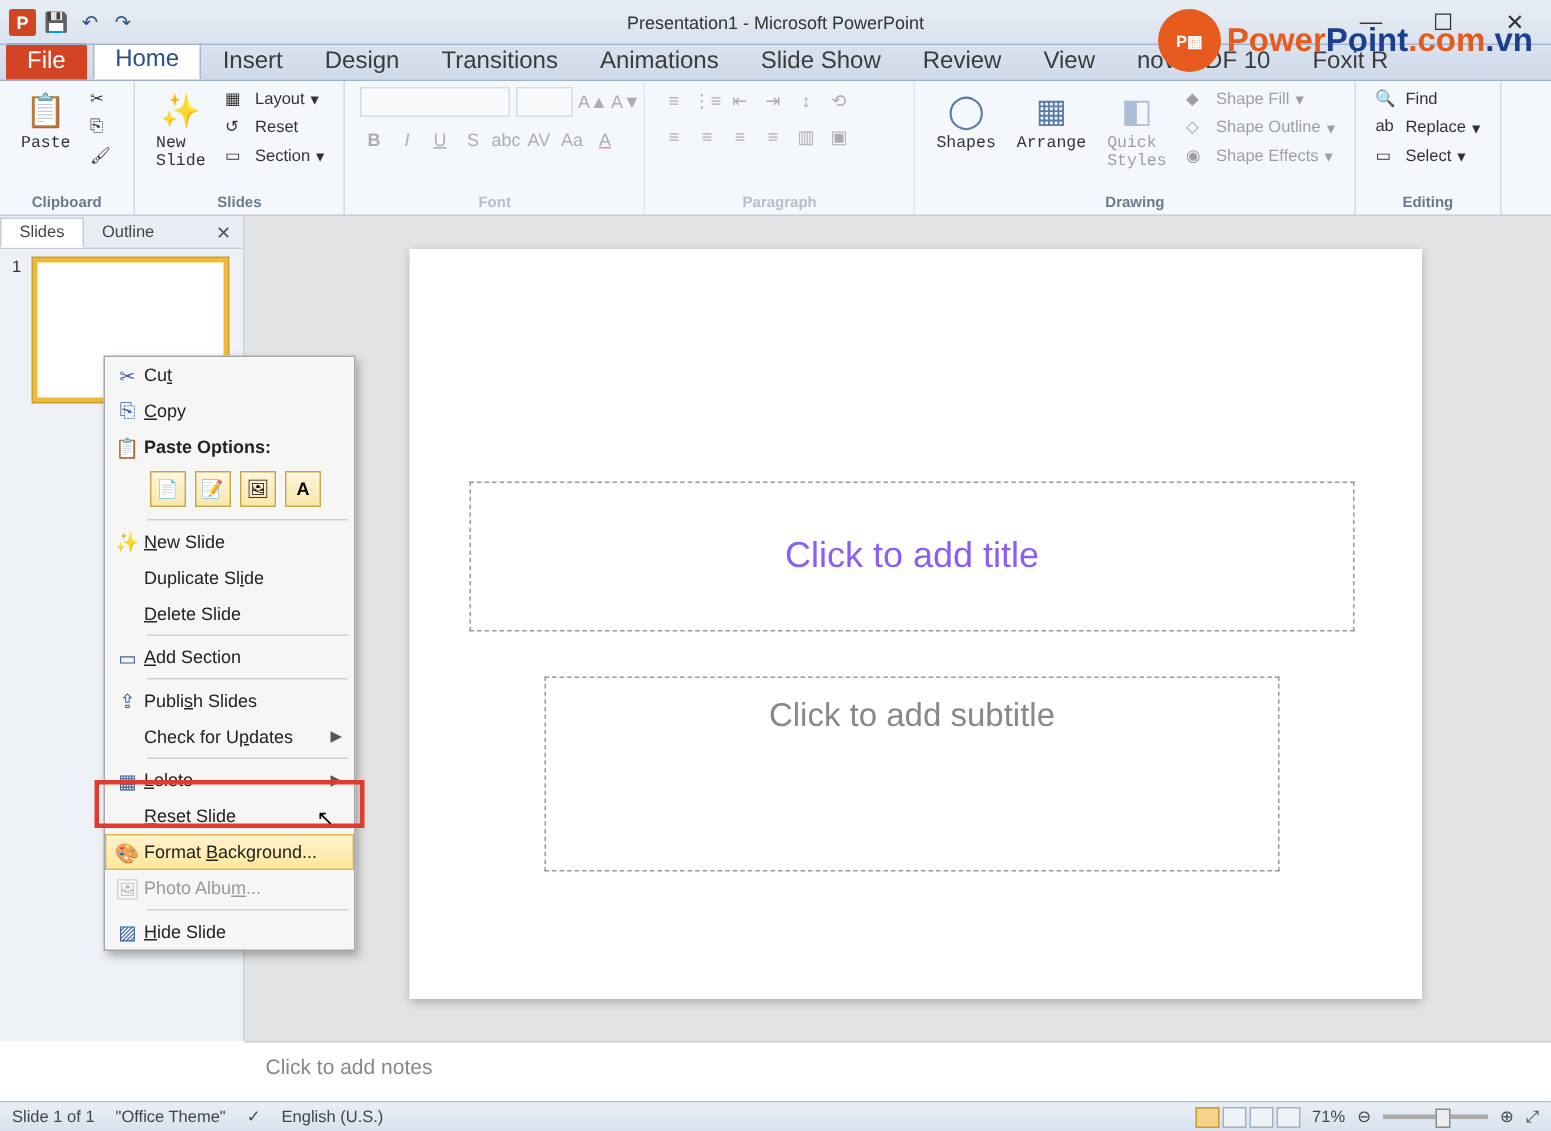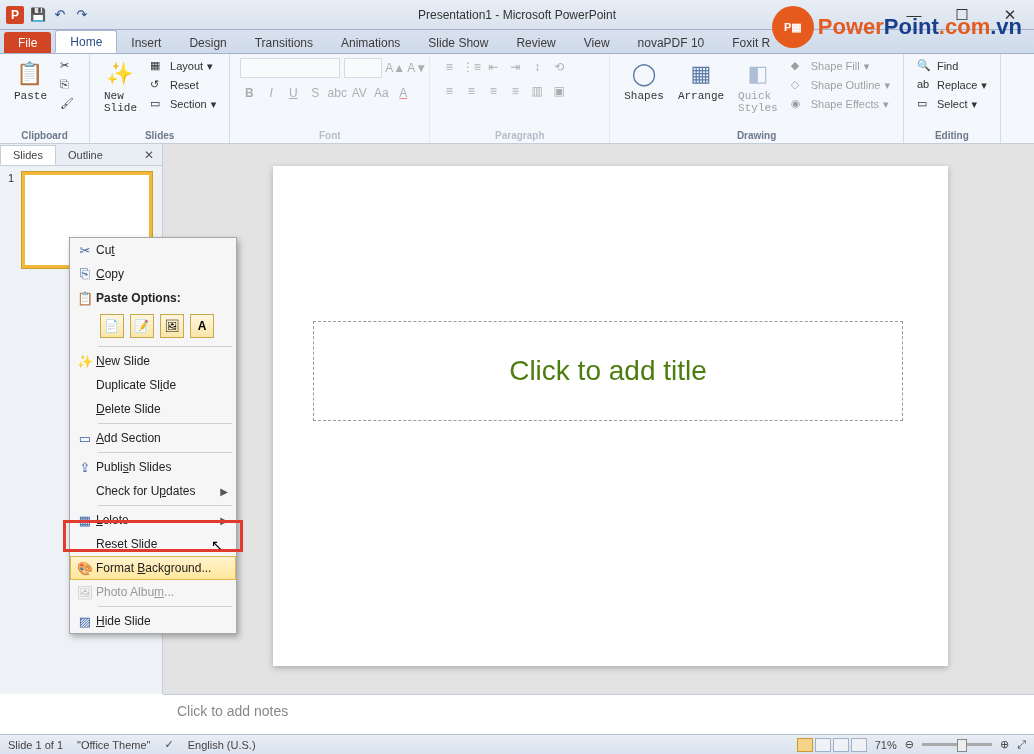--- a/index.html
+++ b/index.html
@@ -9,21 +9,21 @@
 .titlebar { height: 30px; background: linear-gradient(#e9eef5,#d9e2ee); display: flex; align-items: center; padding: 0 6px; border-bottom: 1px solid #9fb2c9; position: relative; }
 .app-icon { width: 18px; height: 18px; background: #d14424; color: #fff; font-weight: bold; font-size: 12px; display: flex; align-items: center; justify-content: center; border-radius: 2px; margin-right: 6px; }
 .qat { display: flex; gap: 6px; align-items: center; }
 .qat-ico { width: 16px; height: 16px; display: flex; align-items: center; justify-content: center; color: #2a4f87; font-size: 13px; }
 .title-text { position: absolute; left: 50%; transform: translateX(-50%); font-size: 12px; color: #333; }
 .win-ctrls { margin-left: auto; display: flex; gap: 24px; padding-right: 6px; }
 .win-btn { width: 24px; height: 20px; display: flex; align-items: center; justify-content: center; font-size: 15px; color: #333; }
 
 
 .tabs { height: 24px; background: linear-gradient(#d9e2ee,#cfdaea); display: flex; align-items: flex-end; border-bottom: 1px solid #9fb2c9; padding-left: 4px; }
-.tab { padding: 4px 14px 3px; font-size: 12px; color: #3b3b3b; cursor: default; }
+.tab { padding: 4px 14px 3px; font-size: 16px; color: #3b3b3b; cursor: default; }
 .tab.file { background: #d14424; color: #fff; border-radius: 3px 3px 0 0; margin-right: 4px; }
 .tab.active { background: #fff; border: 1px solid #a8b8cf; border-bottom: 1px solid #fff; border-radius: 3px 3px 0 0; color: #2a4f87; }
 
 
 .ribbon { height: 90px; background: #f4f7fb; border-bottom: 1px solid #c4ced9; display: flex; }
 .group { border-right: 1px solid #d3dbe5; padding: 4px 10px 2px; display: flex; flex-direction: column; justify-content: space-between; }
 .group-label { font-size: 10px; color: #6a7a8c; text-align: center; padding-top: 2px; font-weight: bold; }
 .group-body { display: flex; gap: 6px; align-items: flex-start; flex: 1; }
 .bigbtn { display: flex; flex-direction: column; align-items: center; gap: 2px; padding: 2px 4px; }
 .bigbtn .ico { width: 32px; height: 28px; display: flex; align-items: center; justify-content: center; font-size: 22px; color: #5a7aa8; }
@@ -44,21 +44,21 @@
 .lp-close { margin-left: auto; padding: 0 8px; font-size: 12px; color: #555; }
 .leftpanel { position: absolute; left: 0; top: 166px; width: 163px; bottom: 60px; background: #eef2f6; border-right: 1px solid #c4ced9; padding: 6px; }
 .thumb { position: relative; }
 .thumb-num { position: absolute; left: 2px; top: 0; font-size: 11px; color: #333; }
 .thumb-img { margin-left: 16px; width: 130px; height: 96px; background: #fff; border: 3px solid #f0b93a; box-shadow: 0 0 0 1px #c9a227; }
 
 
 .canvas-area { position: absolute; left: 163px; top: 144px; right: 0; bottom: 60px; background: #e3e3e3; overflow: hidden; }
 .slide { position: absolute; left: 110px; top: 22px; width: 675px; height: 500px; background: #fff; box-shadow: 0 2px 6px rgba(0,0,0,.25); }
 .placeholder { position: absolute; border: 1px dashed #999; display: flex; align-items: center; justify-content: center; }
-.ph-title { left: 40px; top: 155px; width: 590px; height: 100px; font-size: 28px; color: #4d7c0f; }
+.ph-title { left: 40px; top: 155px; width: 590px; height: 100px; font-size: 24px; color: #8b5cf6; }
 .ph-sub { left: 90px; top: 285px; width: 490px; height: 130px; font-size: 22px; color: #888; align-items: flex-start; padding-top: 12px; }
 
 
 .notes { position: absolute; left: 163px; right: 0; bottom: 20px; height: 40px; background: #fff; border-top: 1px solid #c4ced9; padding: 8px 14px; font-size: 14px; color: #888; }
 
 
 .status { position: absolute; left: 0; right: 0; bottom: 0; height: 20px; background: linear-gradient(#e9eef5,#d9e2ee); border-top: 1px solid #b8c3d0; display: flex; align-items: center; font-size: 11px; color: #444; padding: 0 8px; gap: 14px; margin-top: 40px; }
 .status .right { margin-left: auto; display: flex; align-items: center; gap: 8px; }
 .viewbtns { display: flex; gap: 2px; }
 .vb { width: 16px; height: 14px; border: 1px solid #9fb2c9; background: #eef2f6; }
@@ -255,20 +255,21 @@
 <div class="leftpanel">
   <div class="thumb">
     <div class="thumb-num">1</div>
     <div class="thumb-img"></div>
   </div>
 </div>
 
 <div class="canvas-area">
   <div class="slide">
     <div class="placeholder ph-title">Click to add title</div>
+    <div class="placeholder ph-sub">Click to add subtitle</div>
   </div>
 </div>
 
 <div class="notes">Click to add notes</div>
 
 <div class="status">
   <span>Slide 1 of 1</span>
   <span>"Office Theme"</span>
   <span>✓</span>
   <span>English (U.S.)</span>

